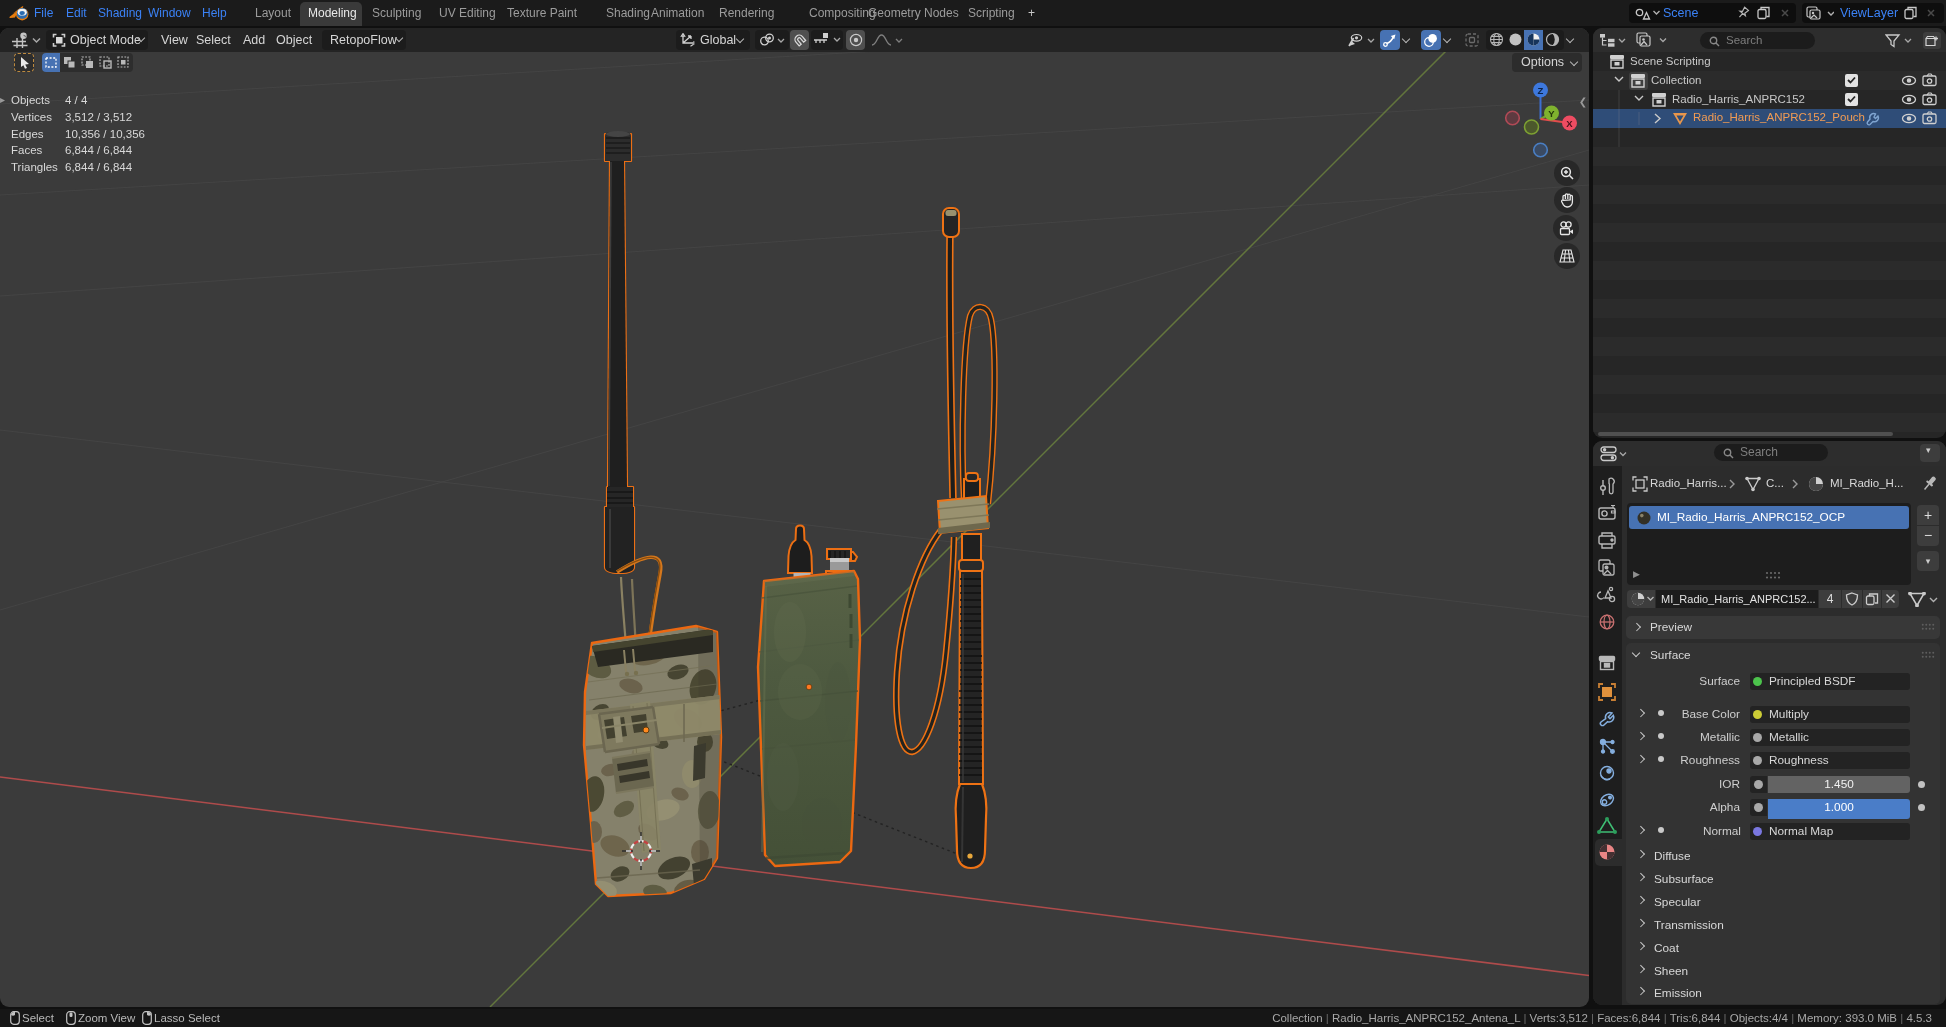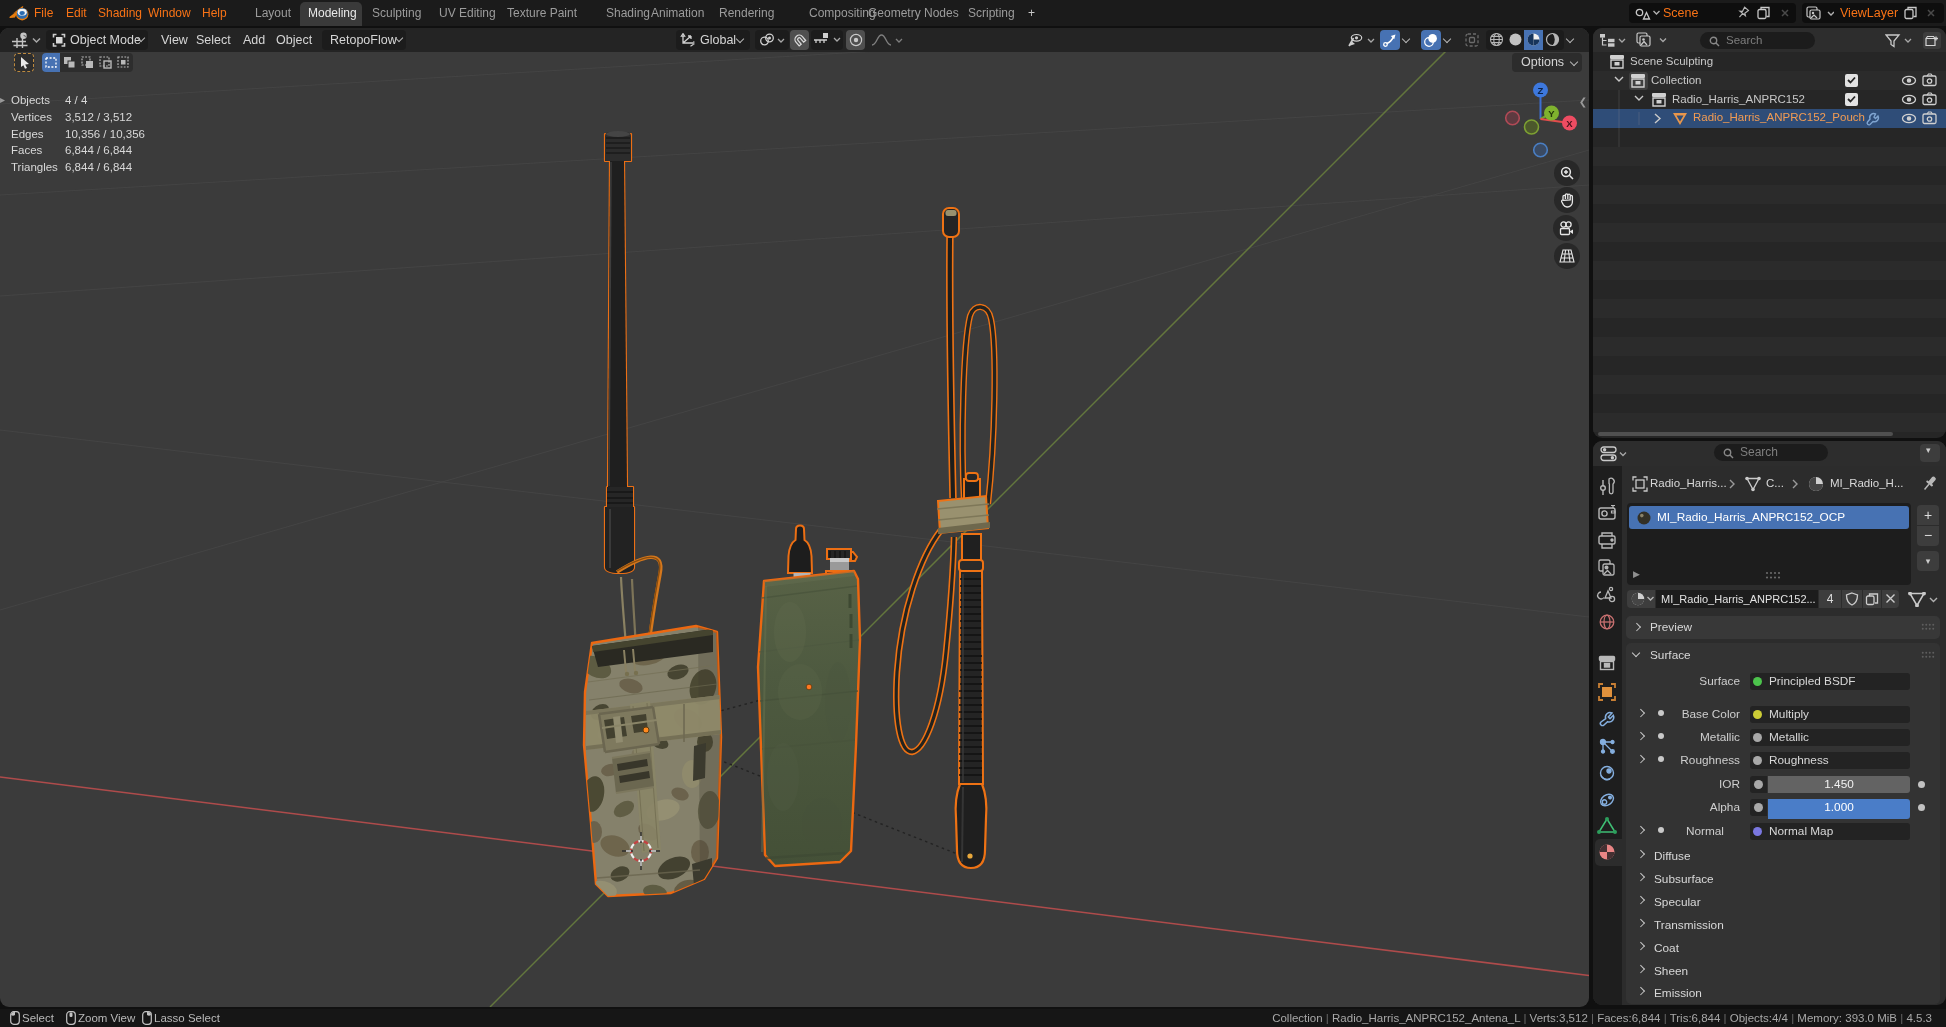--- a/index.html
+++ b/index.html
@@ -2,21 +2,21 @@
 <html><head>
 <meta charset="utf-8">
 <style>
   * { margin:0; padding:0; box-sizing:border-box; }
   html,body { width:1946px; height:1027px; overflow:hidden; background:#101010;
     font-family:"Liberation Sans", sans-serif; }
   .abs { position:absolute; }
   #stage { position:relative; width:1946px; height:1027px; }
   
   #topbar { left:0; top:0; width:1946px; height:26px; background:#1b1b1b; }
-  .menu { color:#f97316; font-size:12px; line-height:26px; }
+  .menu { color:#3b82f6; font-size:12px; line-height:26px; }
   .wtab { color:#9c9c9c; font-size:12px; line-height:26px; }
   .wtab.active { color:#e9e9e9; }
   .tabbg { background:#3a3a3a; border-radius:5px 5px 0 0; top:2px; height:24px; }
   .topwidget { top:3px; height:20px; background:#0e0e0e; border-radius:4px; }
   
   #viewport { left:0; top:28px; width:1589px; height:979px; background:#3b3b3b;
     border-radius:9px; overflow:hidden; }
   #vpheader { left:0; top:0; width:1589px; height:24px; background:#242424; }
   .hmenu { color:#d6d6d6; font-size:12.5px; line-height:24px; }
   .pill { top:2px; height:20px; background:#1c1c1c; border-radius:4px; }
@@ -580,21 +580,21 @@
           <rect x="0" y="2" width="13" height="9.5" rx="1.5" fill="none" stroke="#d0d0d0" stroke-width="1.3"></rect>
           <path d="M4 2 l1.5 -2 h2.5 l1.5 2" fill="none" stroke="#d0d0d0" stroke-width="1.2"></path>
           <circle cx="6.5" cy="7" r="2.2" fill="none" stroke="#d0d0d0" stroke-width="1.3"></circle>
         </g>
       </g>
 
       <g transform="translate(273,60)">
         <path d="M9.5 2 a4 4 0 0 0 -5.5 5 L1.5 10 a1.8 1.8 0 0 0 2.5 2.5 L7 9.5 a4 4 0 0 0 5 -5.5 L9.5 6.5 L8 5 Z" fill="none" stroke="#7fa4d0" stroke-width="1.4"></path>
       </g>
     </svg>
-    <div class="abs otext" style="left:37px;top:24px;">Scene Sculpting</div>
+    <div class="abs otext" style="left:37px;top:24px;">Scene Scripting</div>
     <div class="abs otext" style="left:58px;top:43px;">Collection</div>
     <div class="abs otext" style="left:79px;top:62px;">Radio_Harris_ANPRC152</div>
     <div class="abs" style="left:100px;top:80px;color:#f39c53;font-size:11.5px;line-height:19px;">Radio_Harris_ANPRC152_Pouch</div>
 
     <div class="abs" style="left:5px;top:404px;width:295px;height:4px;background:#505050;border-radius:2px;"></div>
   </div>
   <div id="props" class="abs">
     <div id="propshead" class="abs">
       <svg class="abs" style="left:7px;top:5px;" width="28" height="16" viewBox="0 0 28 16">
         <rect x="1" y="1" width="15" height="5.5" rx="2.7" fill="none" stroke="#c9c9c9" stroke-width="1.3"></rect>
@@ -852,21 +852,21 @@
     <div class="abs" style="left:325px;top:340px;width:7px;height:7px;border-radius:50%;background:#c2c2c2;"></div>
 
     <div class="abs plabel" style="left:0px;top:358px;width:147px;text-align:right;line-height:17px;">Alpha</div>
     <div class="abs widget" style="left:157px;top:358px;width:17px;border-radius:3px 0 0 3px;"></div>
     <div class="abs" style="left:161px;top:362px;width:9px;height:9px;border-radius:50%;background:#a8a8a8;"></div>
     <div class="abs" style="left:175px;top:358px;width:142px;height:20px;background:#4a7dc8;border-radius:0 3px 3px 0;color:#ffffff;font-size:11.8px;text-align:center;line-height:17px;">1.000</div>
     <div class="abs" style="left:325px;top:363px;width:7px;height:7px;border-radius:50%;background:#c2c2c2;"></div>
 
     <div class="abs cvr" style="left:45px;top:386px;"></div>
     <div class="abs" style="left:65px;top:386px;width:6px;height:6px;border-radius:50%;background:#c9c9c9;"></div>
-    <div class="abs plabel" style="left:0px;top:382px;width:131px;text-align:right;line-height:17px;">Normal</div>
+    <div class="abs plabel" style="left:0px;top:382px;width:148px;text-align:right;line-height:17px;">Normal</div>
     <div class="abs widget" style="left:157px;top:382px;width:160px;"></div>
     <div class="abs" style="left:160px;top:386px;width:9px;height:9px;border-radius:50%;background:#7a77e0;"></div>
     <div class="abs ptext" style="left:176px;top:382px;line-height:17px;">Normal Map</div>
 
     <div class="abs cvr" style="left:45px;top:410px;"></div>
     <div class="abs ptext" style="left:61px;top:406px;line-height:18px;">Diffuse</div>
     <div class="abs cvr" style="left:45px;top:433px;"></div>
     <div class="abs ptext" style="left:61px;top:429px;line-height:18px;">Subsurface</div>
     <div class="abs cvr" style="left:45px;top:456px;"></div>
     <div class="abs ptext" style="left:61px;top:452px;line-height:18px;">Specular</div>

